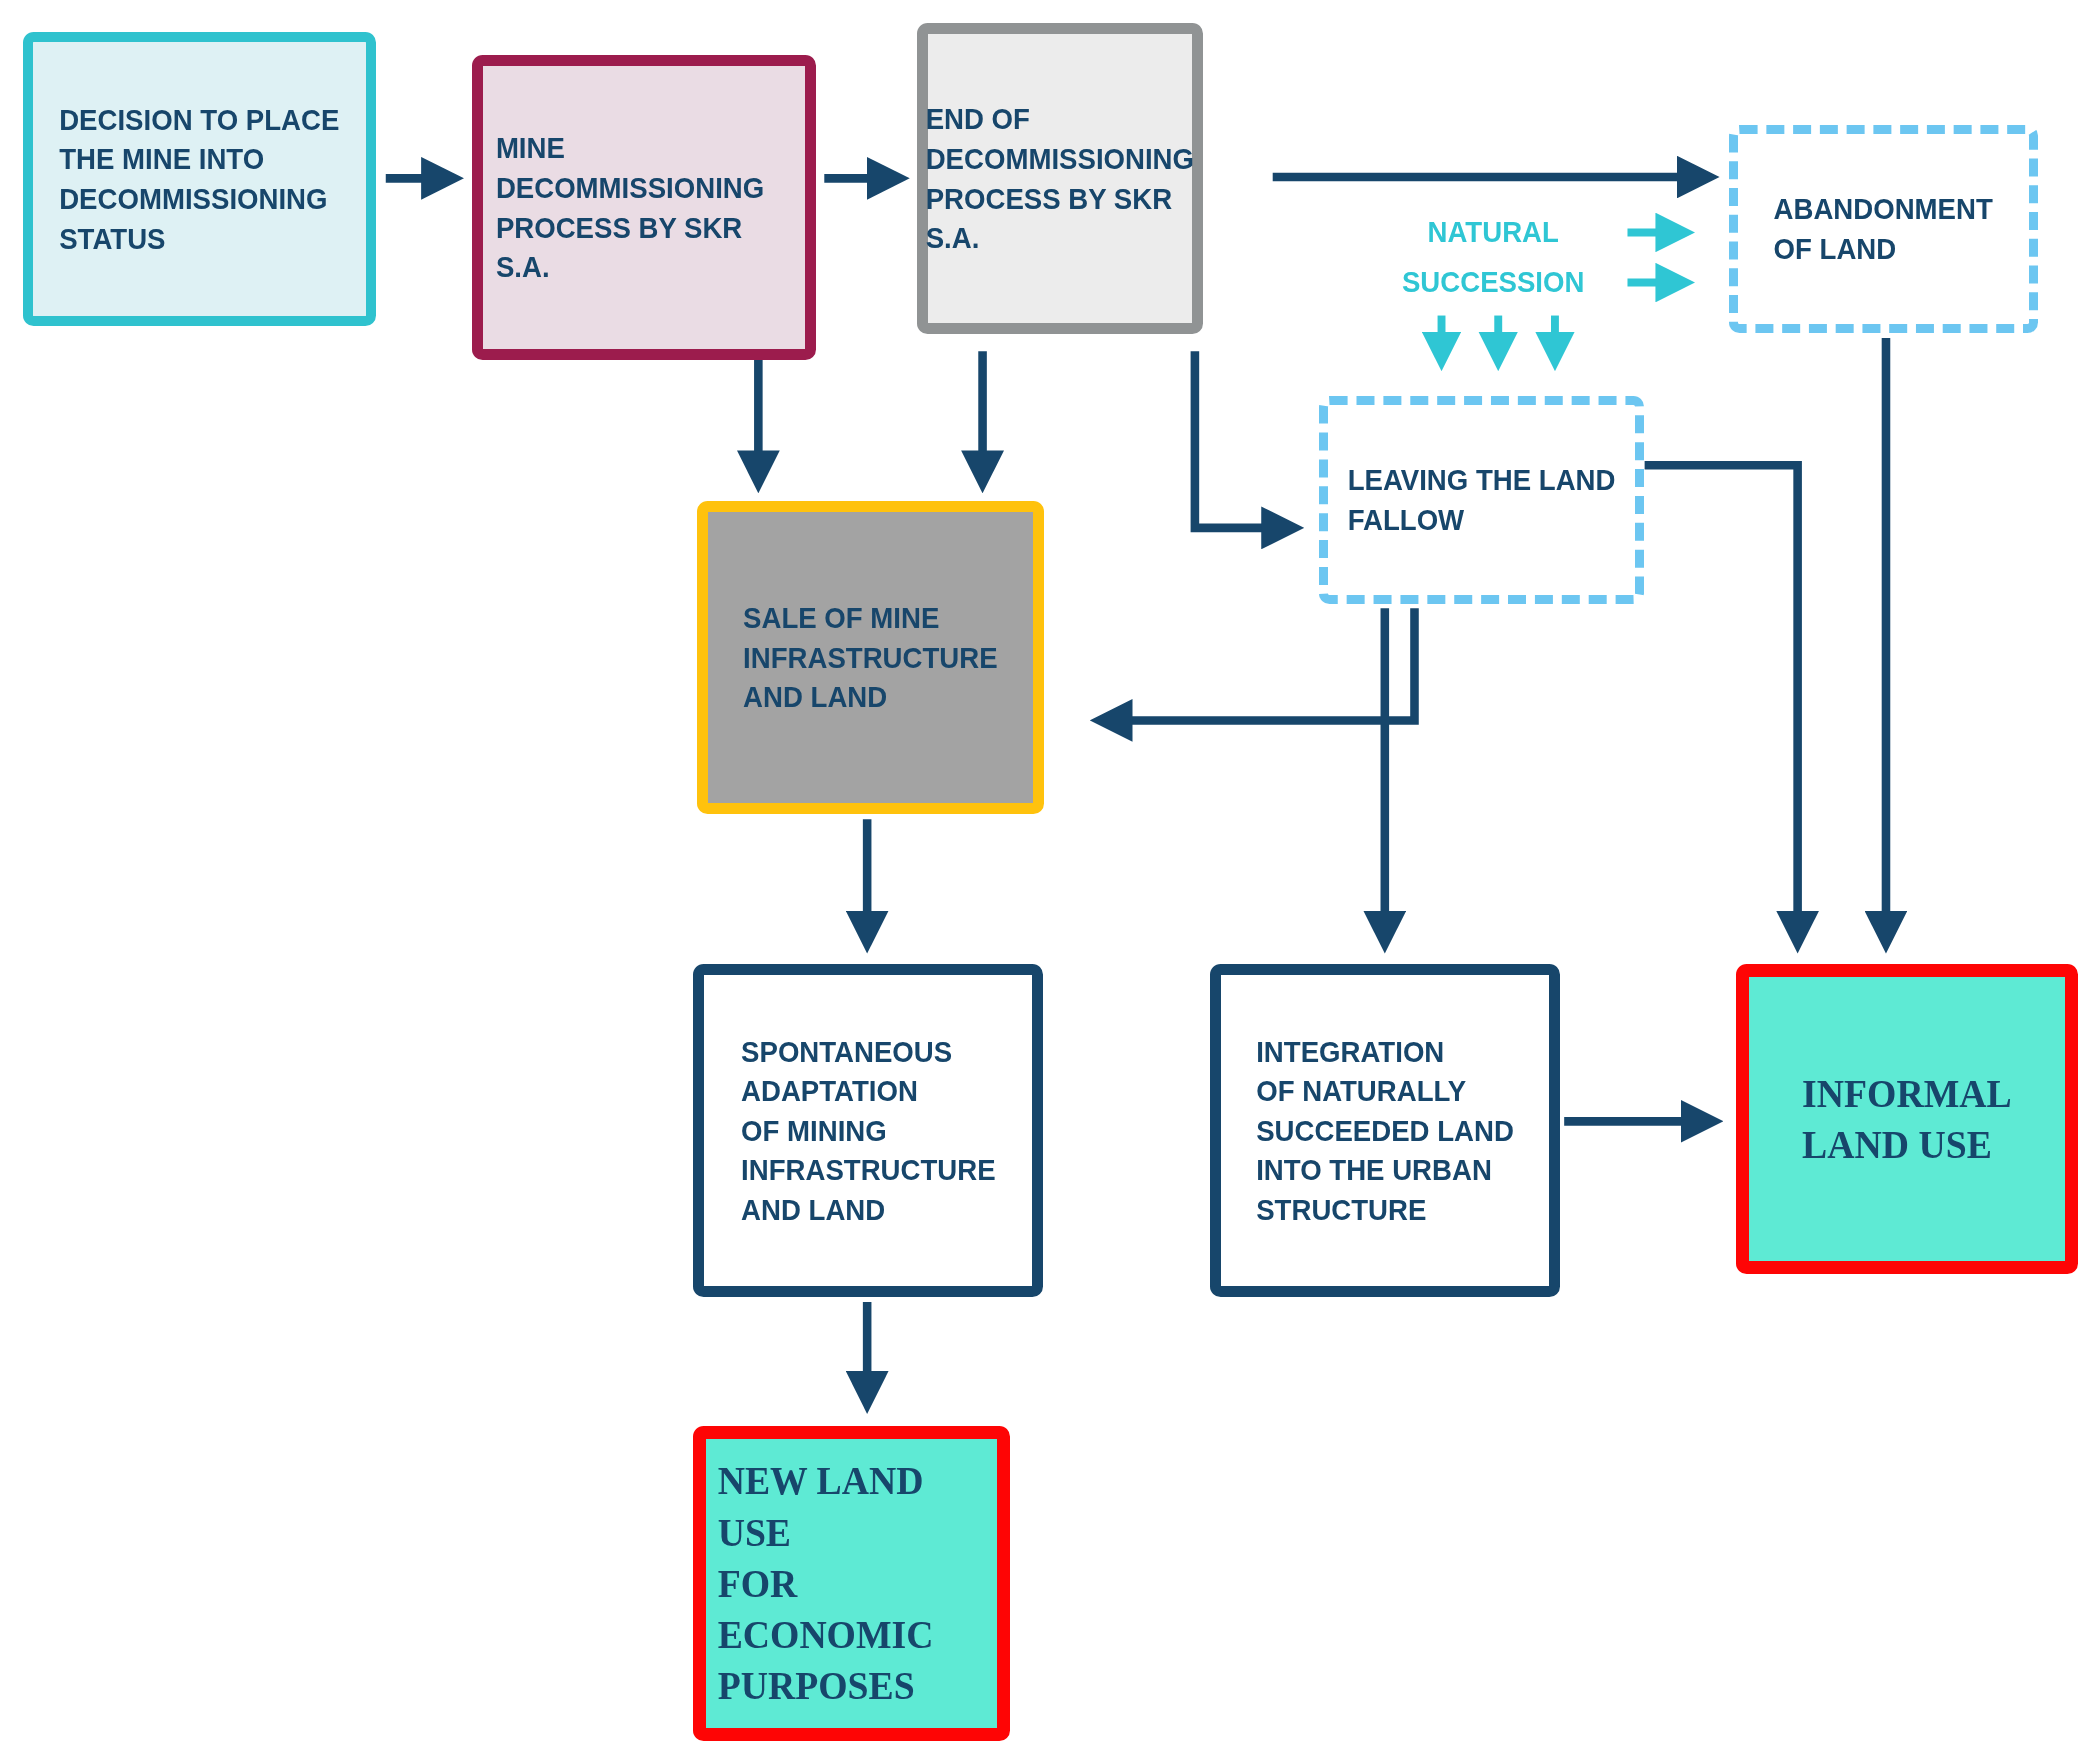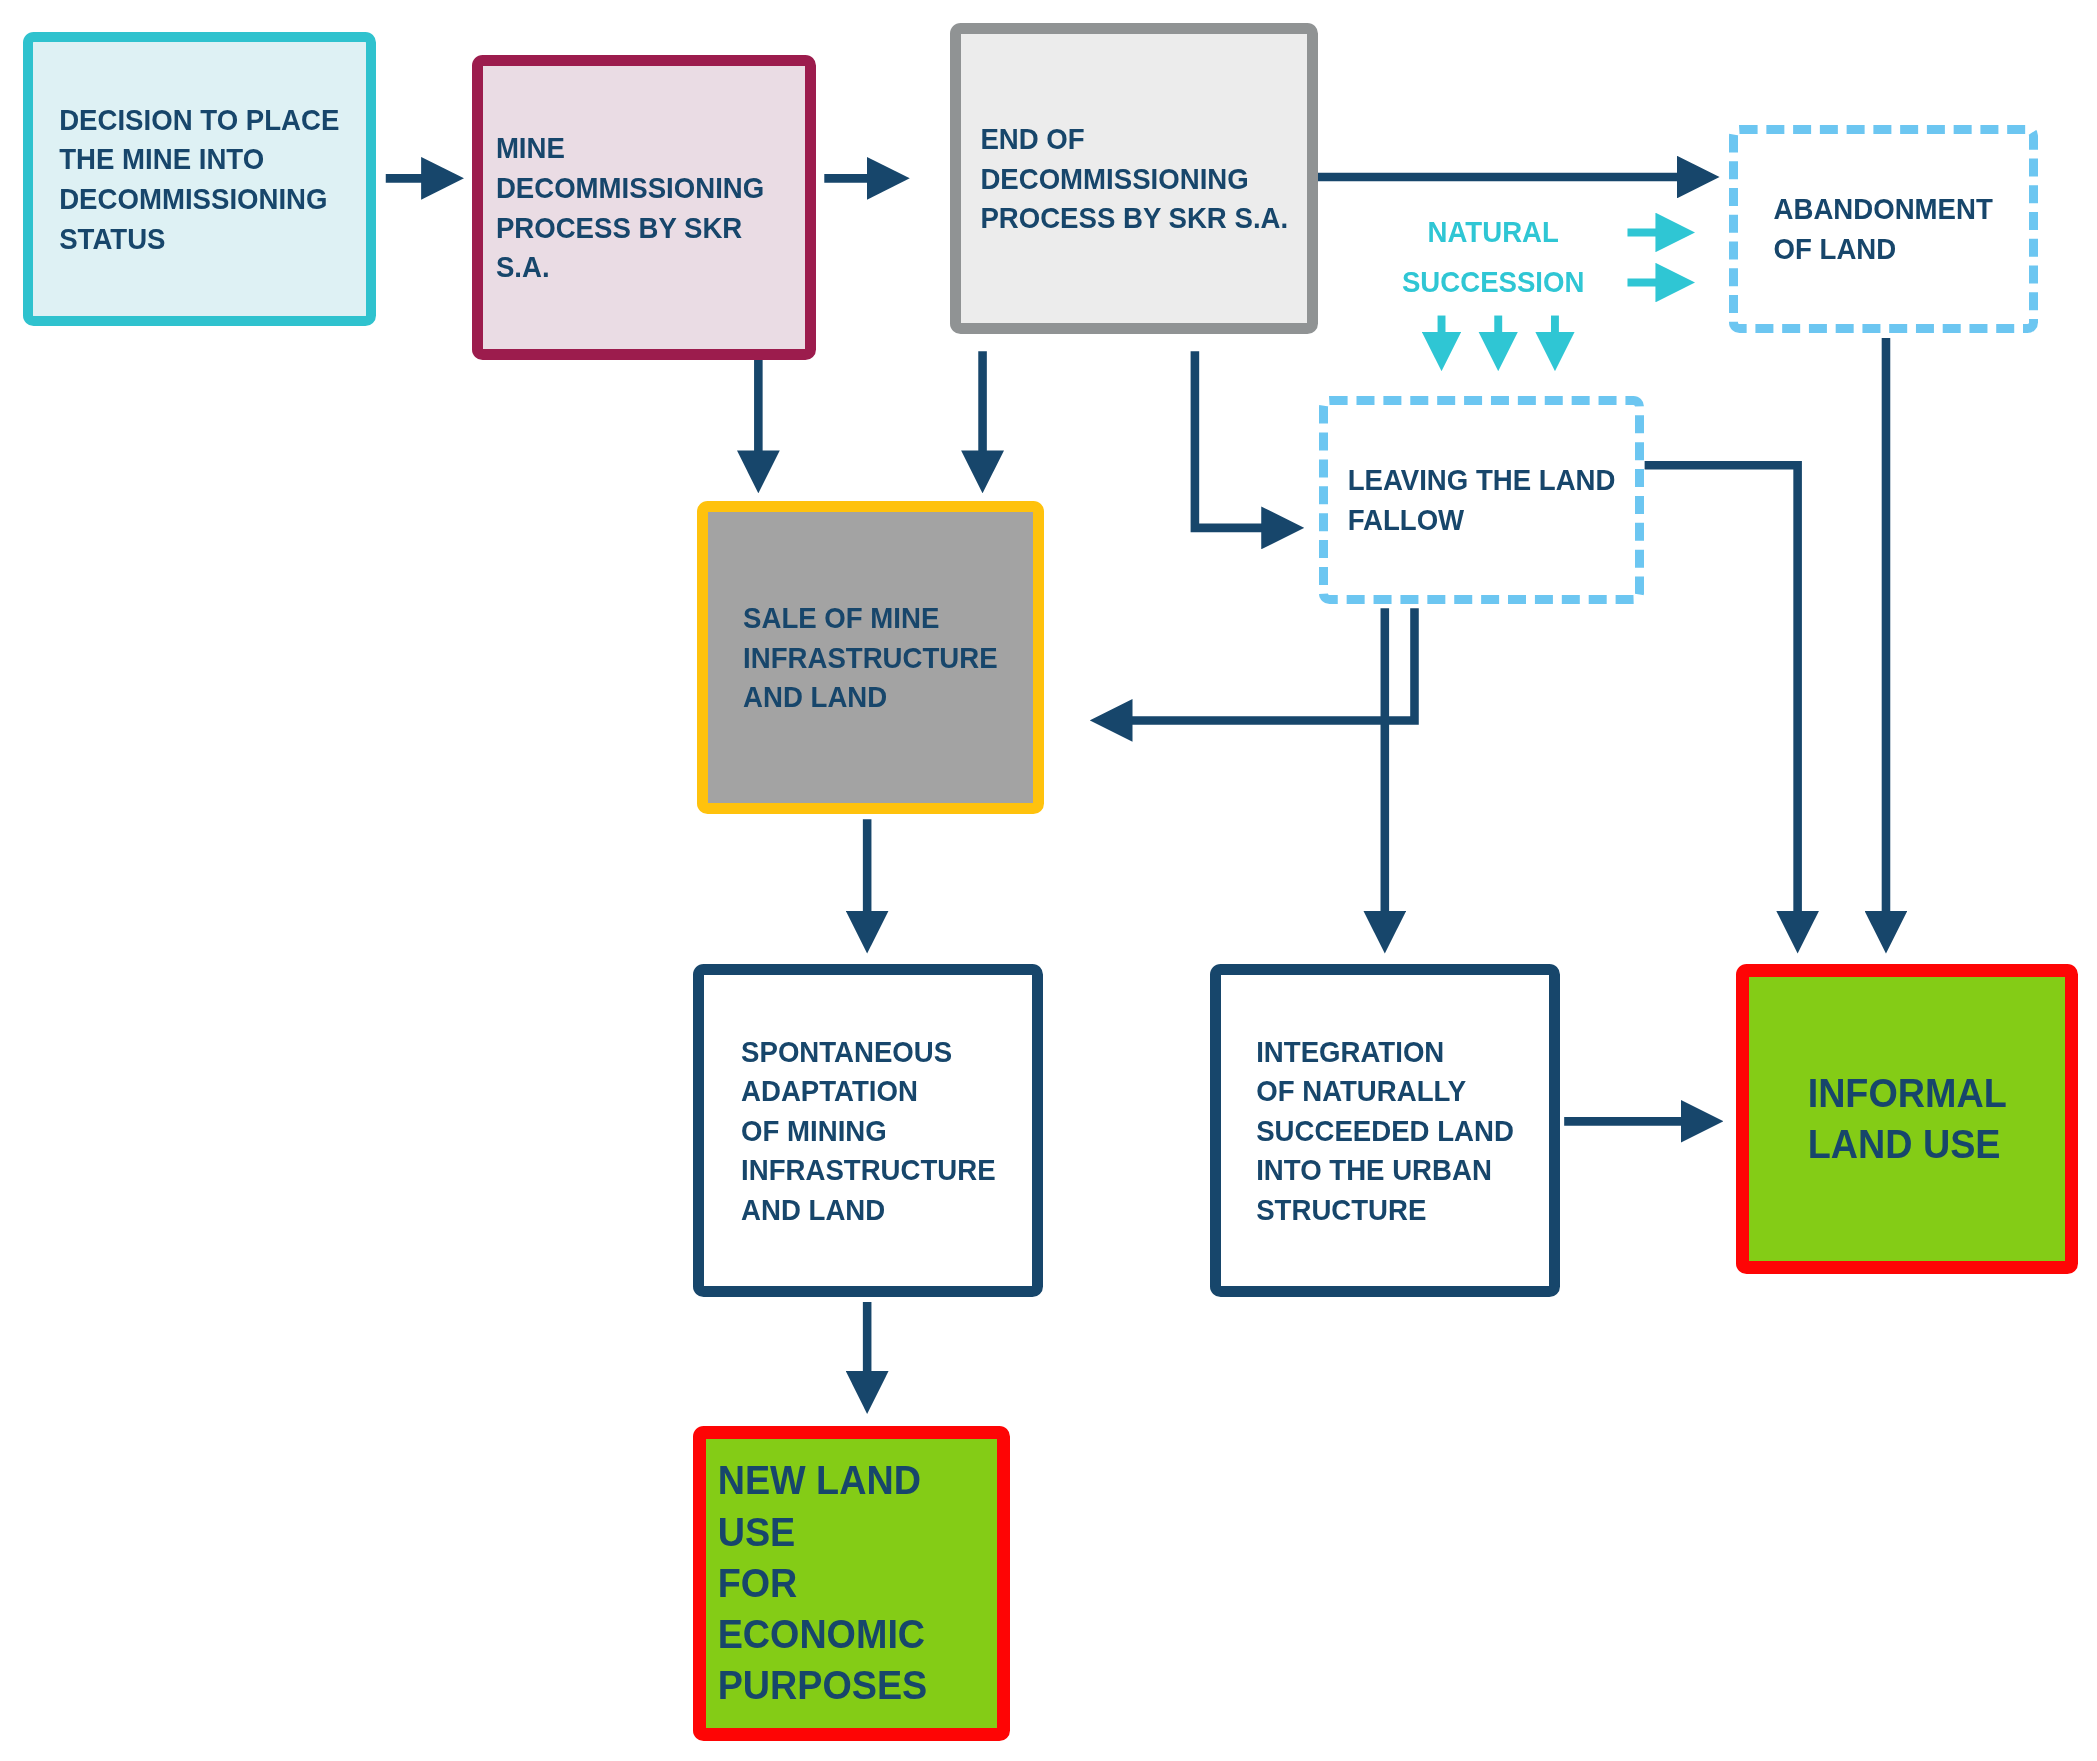--- a/index.html
+++ b/index.html
@@ -26,21 +26,21 @@
     letter-spacing:0px;
     transform:scaleX(0.92);
   }
   .big .label{font-size:41px;line-height:1.25;}
   .solid-teal   {border:10px solid #2FC2CE;background:#DEF1F4;}
   .solid-maroon {border:11.2px solid #9C1C4D;background:#EADCE4;margin-top:32px;}
   .solid-gray   {border:11.2px solid #909394;background:#ECECEC;}
   .dashed-sky   {border:9.2px dashed #6CC6F1;background:#ffffff;}
   .solid-yellow {border:11.2px solid #FFC20D;background:#a3a3a3;}
   .solid-navy   {border:11.2px solid #17466B;background:#ffffff;}
-  .solid-red    {border:13px solid #FE0505;background:#84cc16;}
+  .solid-red    {border:13px solid #FE0505;background:#5eead4;font-family:Liberation Serif, serif;}
 
   .floating-label{
     position:absolute;
     display:flex;align-items:center;justify-content:center;
     text-align:center;
   }
   .floating-label .label{
     white-space:pre-line;
     font-weight:700;
     color:#2FC6D4;
@@ -96,21 +96,21 @@
 DECOMMISSIONING
 STATUS</div>
   </div>
 
   <div class="node solid-maroon" style="left:472px;top:23px;width:344px;height:305px;">
     <div class="label">MINE
 DECOMMISSIONING
 PROCESS BY SKR S.A.</div>
   </div>
 
-  <div class="node solid-gray" style="left:950px;top:23px;width:368px;height:311px;">
+  <div class="node solid-gray" style="left:917px;top:23px;width:286px;height:311px;">
     <div class="label">END OF
 DECOMMISSIONING
 PROCESS BY SKR S.A.</div>
   </div>
 
   <div class="node dashed-sky" style="left:1729px;top:125px;width:309px;height:208px;">
     <div class="label">ABANDONMENT
 OF LAND</div>
   </div>
 

